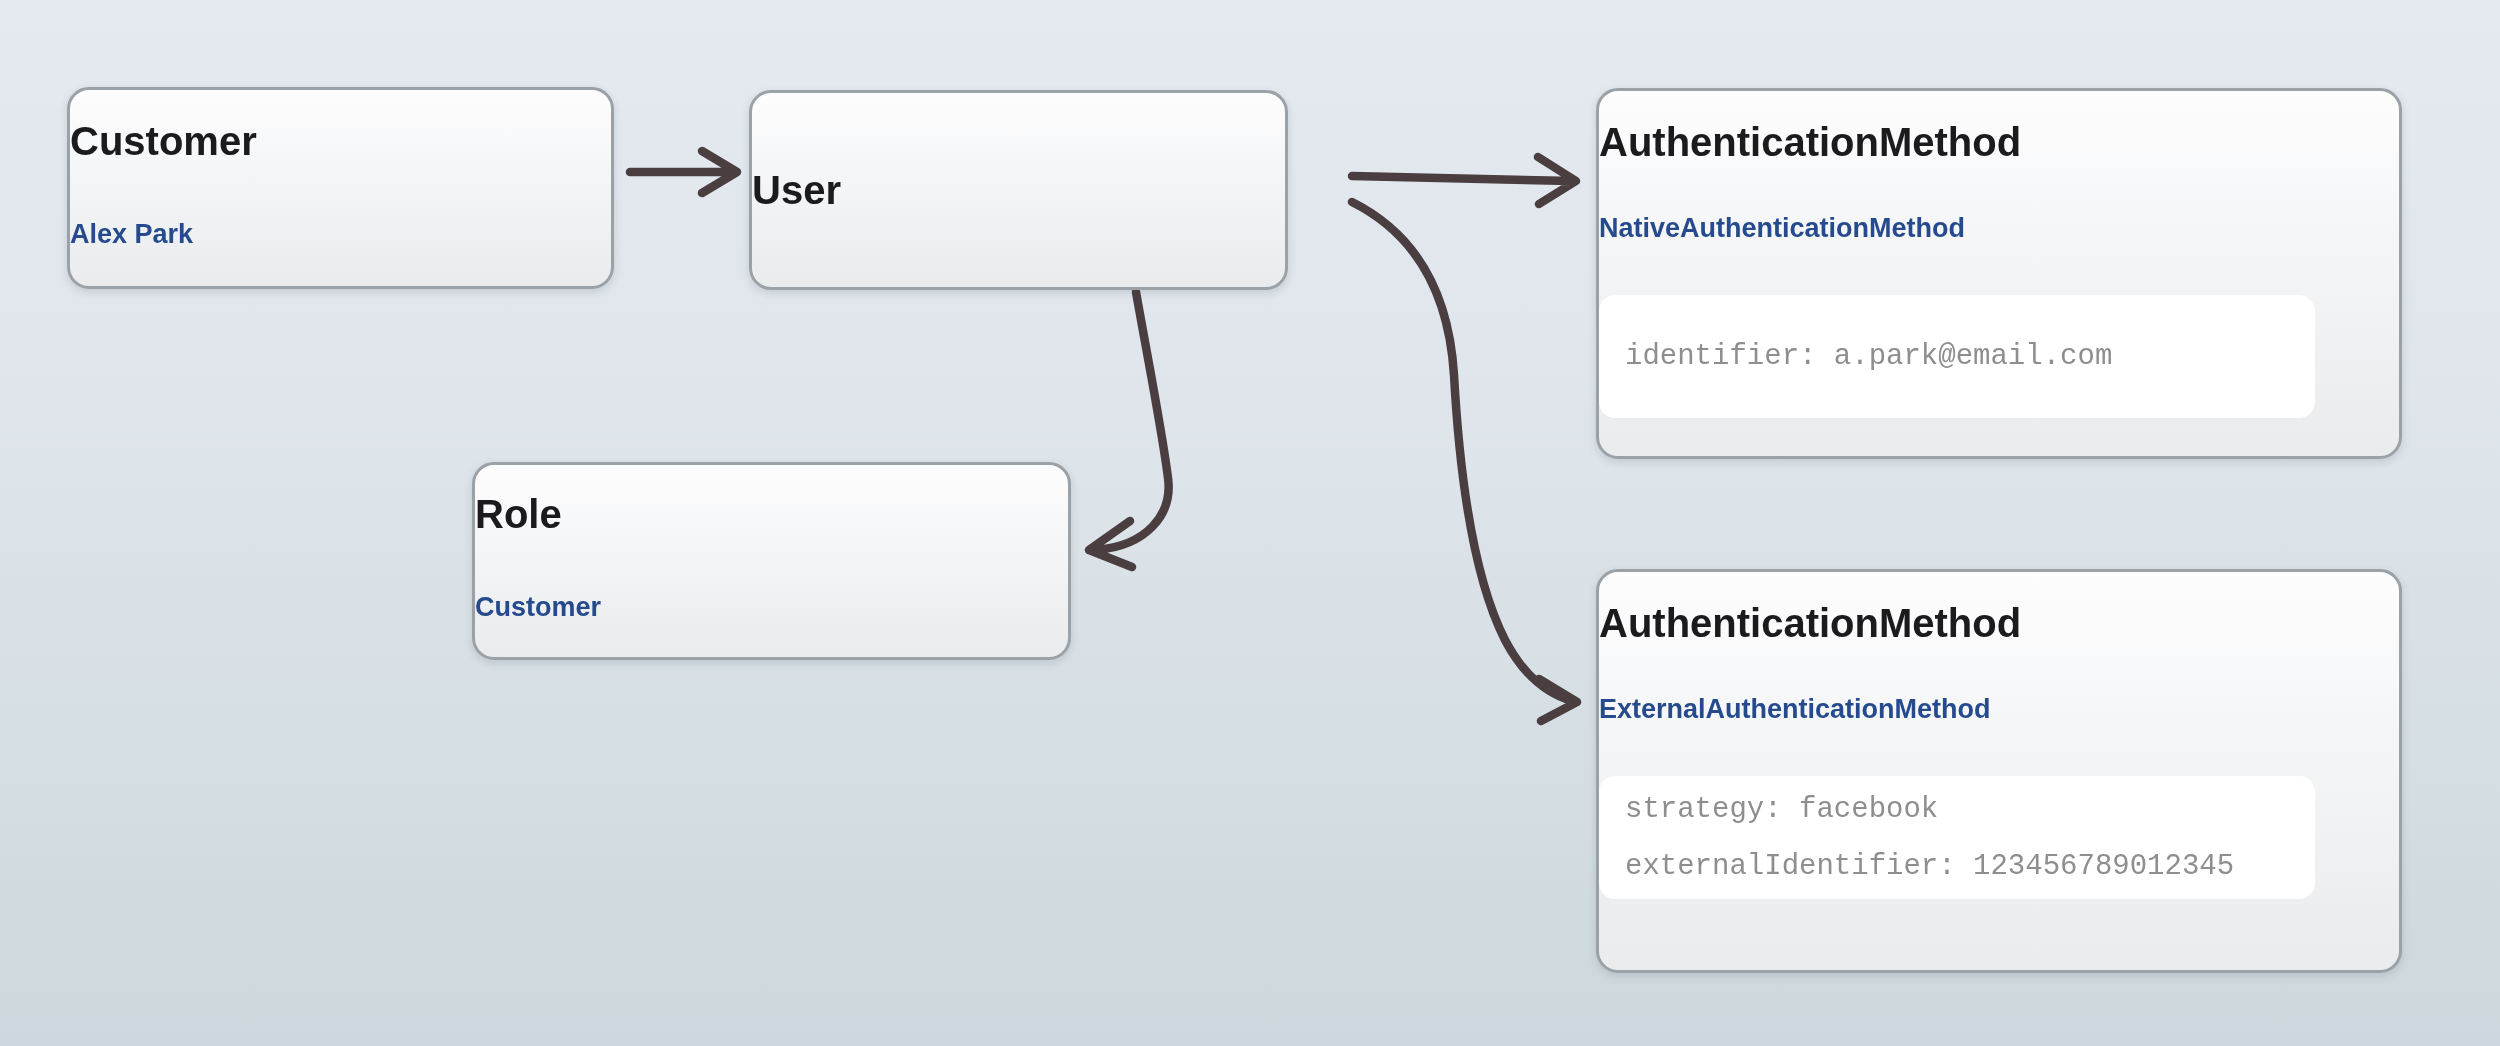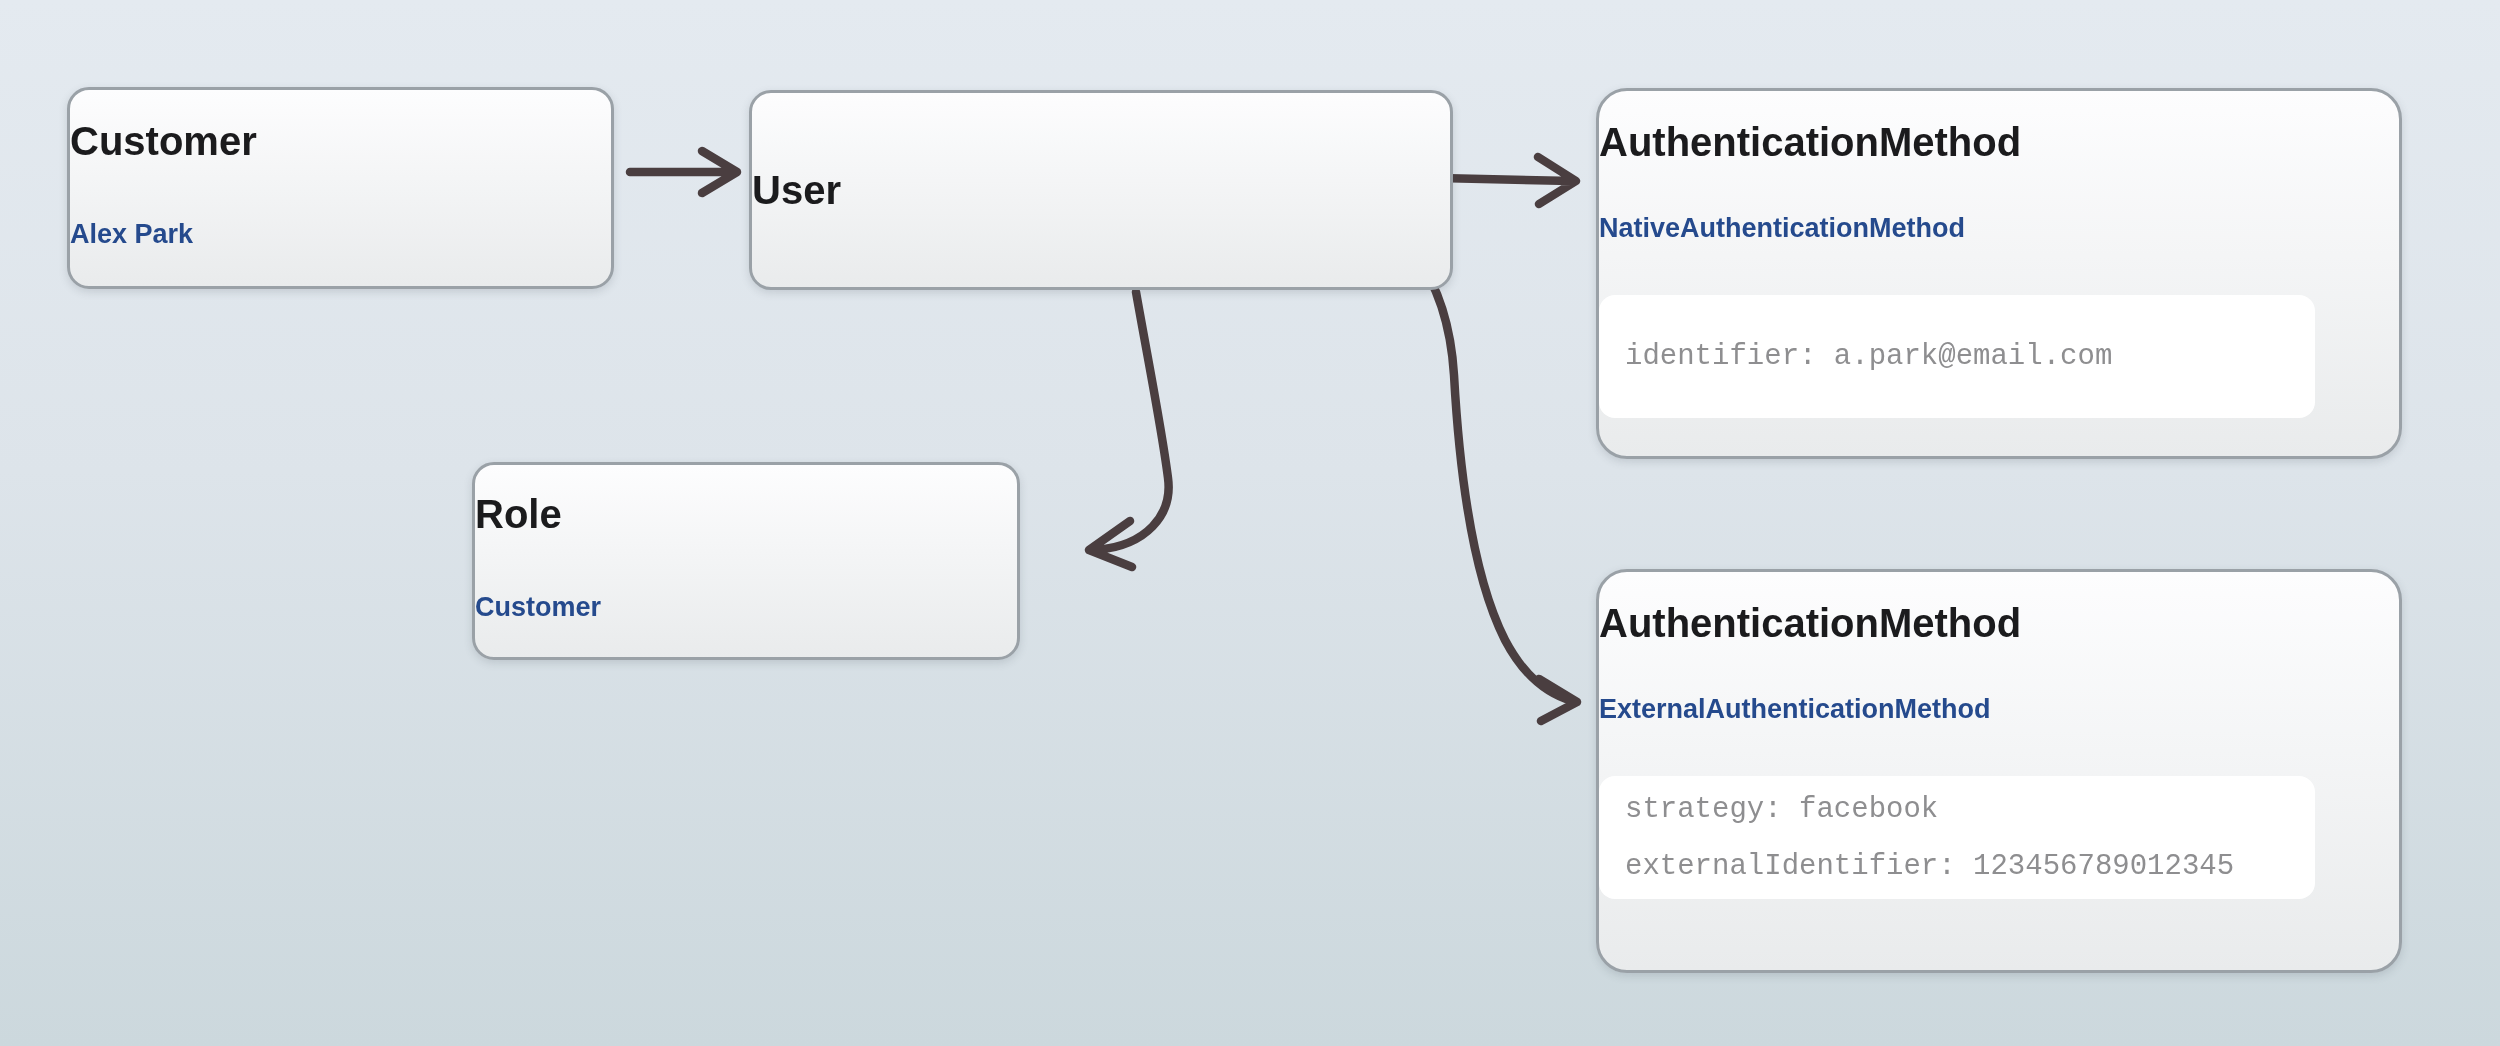--- a/index.html
+++ b/index.html
@@ -69,21 +69,21 @@
     color: var(--color-title_text, #1b1b1d);
     white-space: nowrap;
   }
   .node-value {
     font-size: 27px;
     line-height: 48px;
     font-weight: 700;
     color: var(--color-value_text, #254a8d);
     white-space: nowrap;
   }
-  .node.auth { justify-content: flex-start; border-radius: 31px; }
+  .node.auth { justify-content: flex-start; }
   .node.auth .node-title { margin-top: 28px; }
   .node.auth .node-value { margin-top: 39px; }
   .attrs {
     margin-top: 43px;
     width: calc(100% - 84px);
     height: 123px;
     background: var(--color-attribute_panel, #ffffff);
     border-radius: 16px;
     display: flex;
     flex-direction: column;
@@ -93,22 +93,22 @@
   }
   .attr-line {
     font-family: "Liberation Mono", monospace;
     font-size: 29px;
     line-height: 29px;
     color: var(--color-attribute_text, #8e8e90);
     white-space: nowrap;
   }
   
   #node-customer      { left: 67px;   top: 87px;  width: 547px; height: 202px; }
-  #node-user          { left: 749px;  top: 90px;  width: 704px; height: 200px; }
-  #node-role          { left: 472px;  top: 462px; width: 548px; height: 198px; }
+  #node-user          { left: 749px;  top: 90px;  width: 539px; height: 200px; }
+  #node-role          { left: 472px;  top: 462px; width: 599px; height: 198px; }
   #node-auth-native   { left: 1596px; top: 88px;  width: 806px; height: 371px; }
   #node-auth-external { left: 1596px; top: 569px; width: 806px; height: 404px; }
 </style>
 </head>
 <body>
 
 <div class="canvas">
 
   <svg class="edges-layer" viewBox="0 0 2500 1046" xmlns="http://www.w3.org/2000/svg">
     <path class="edge" d="M 630 172 L 735 172 M 702 151 L 737 172 L 702 193"></path>

